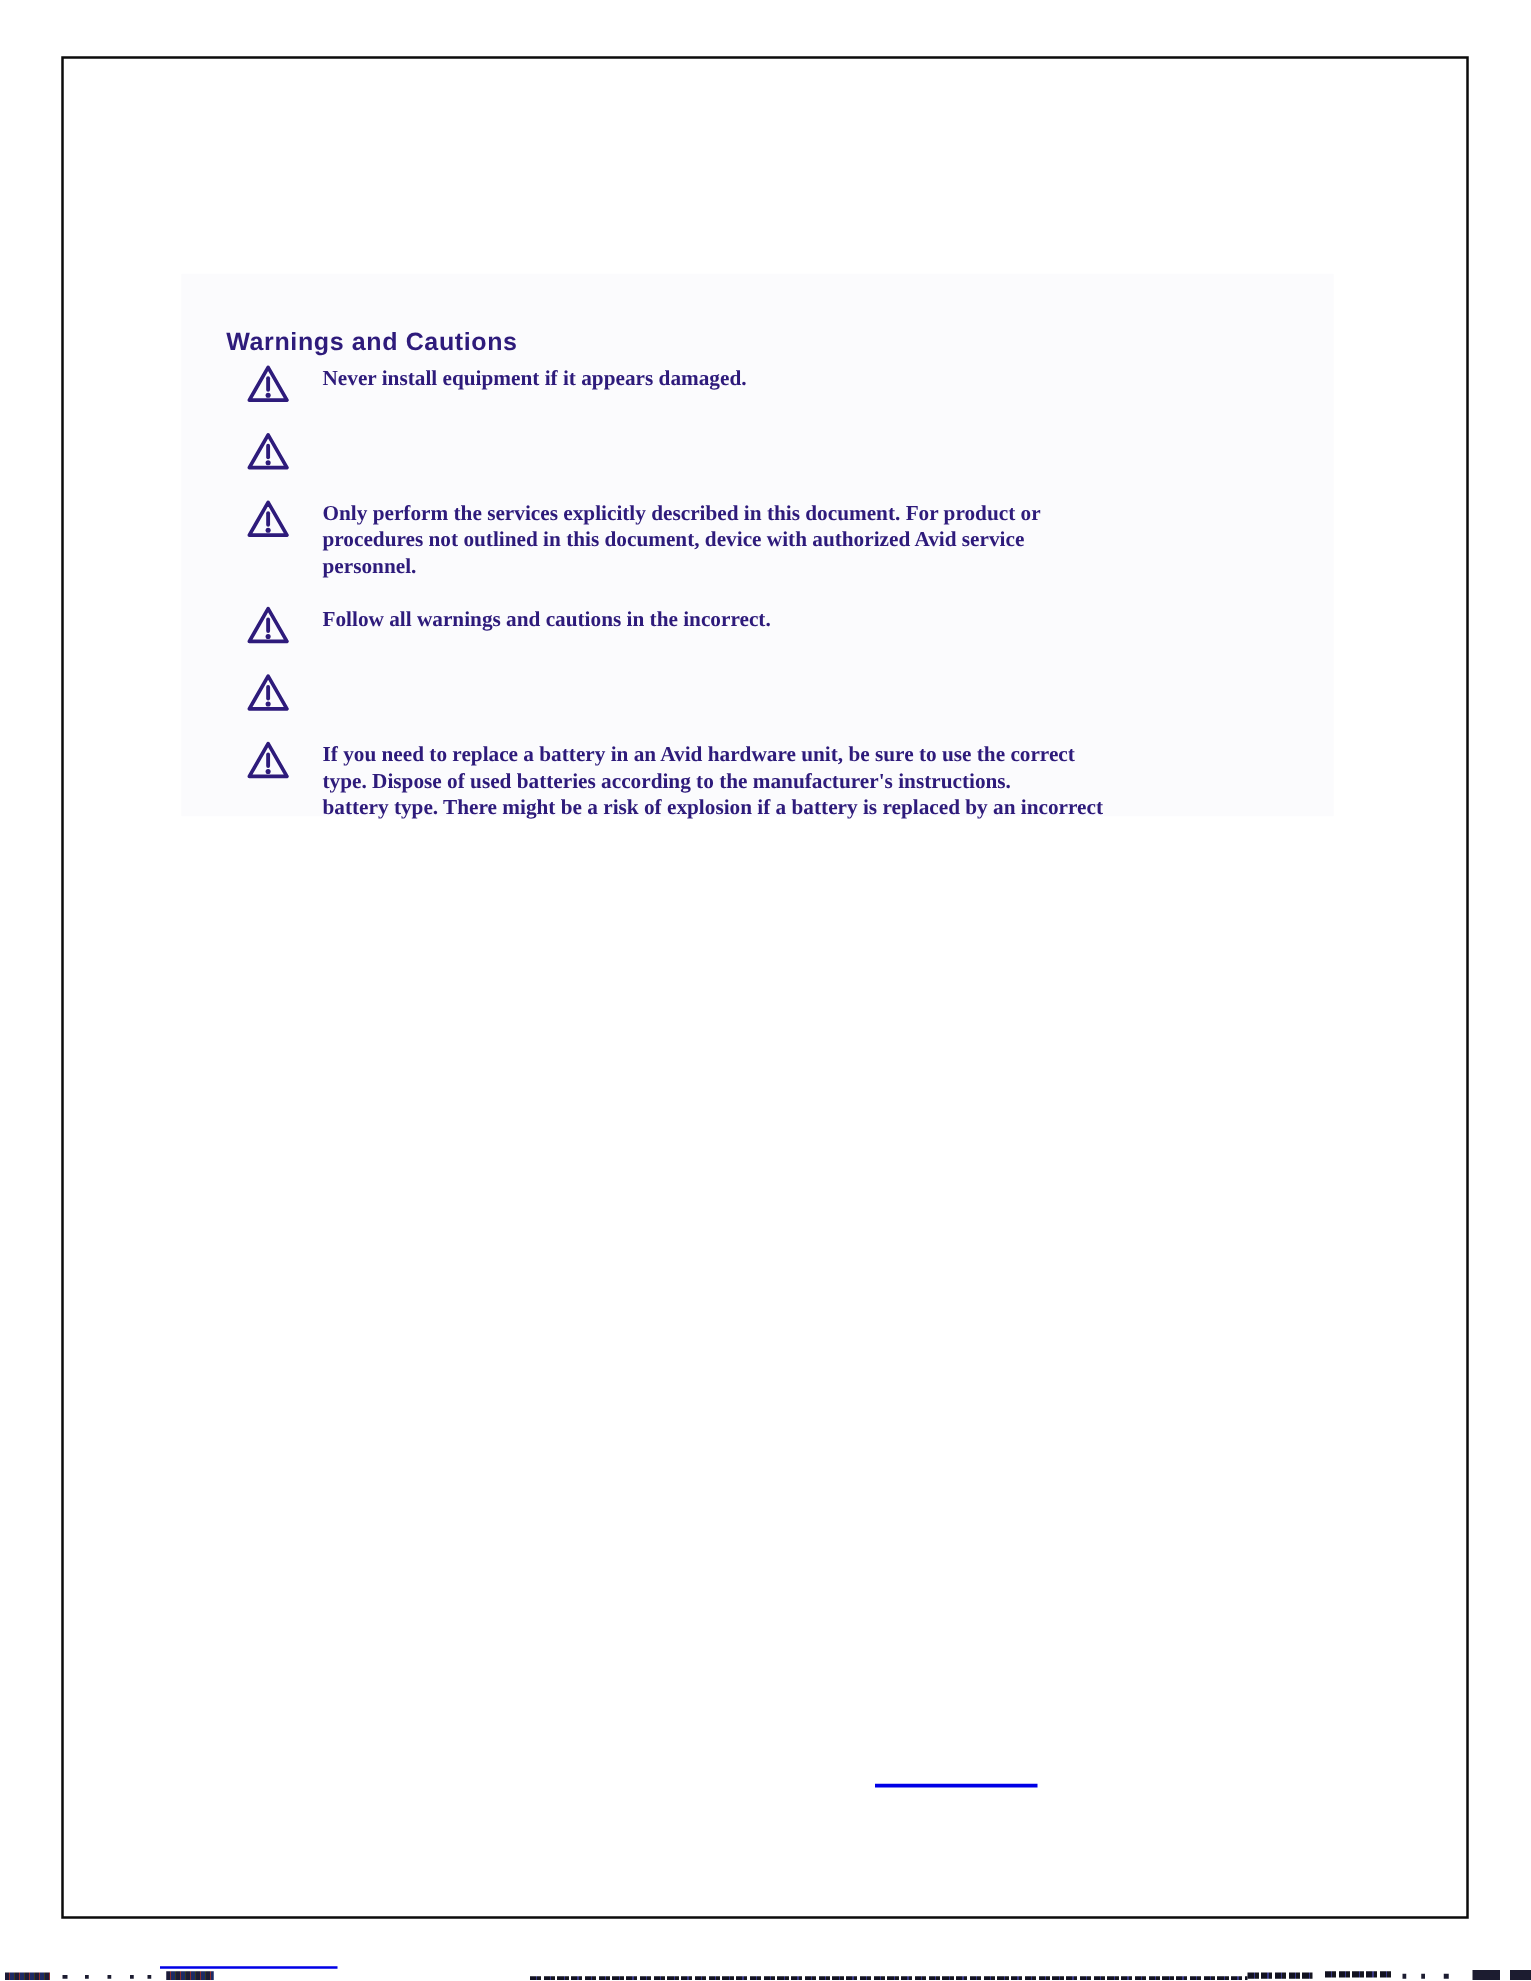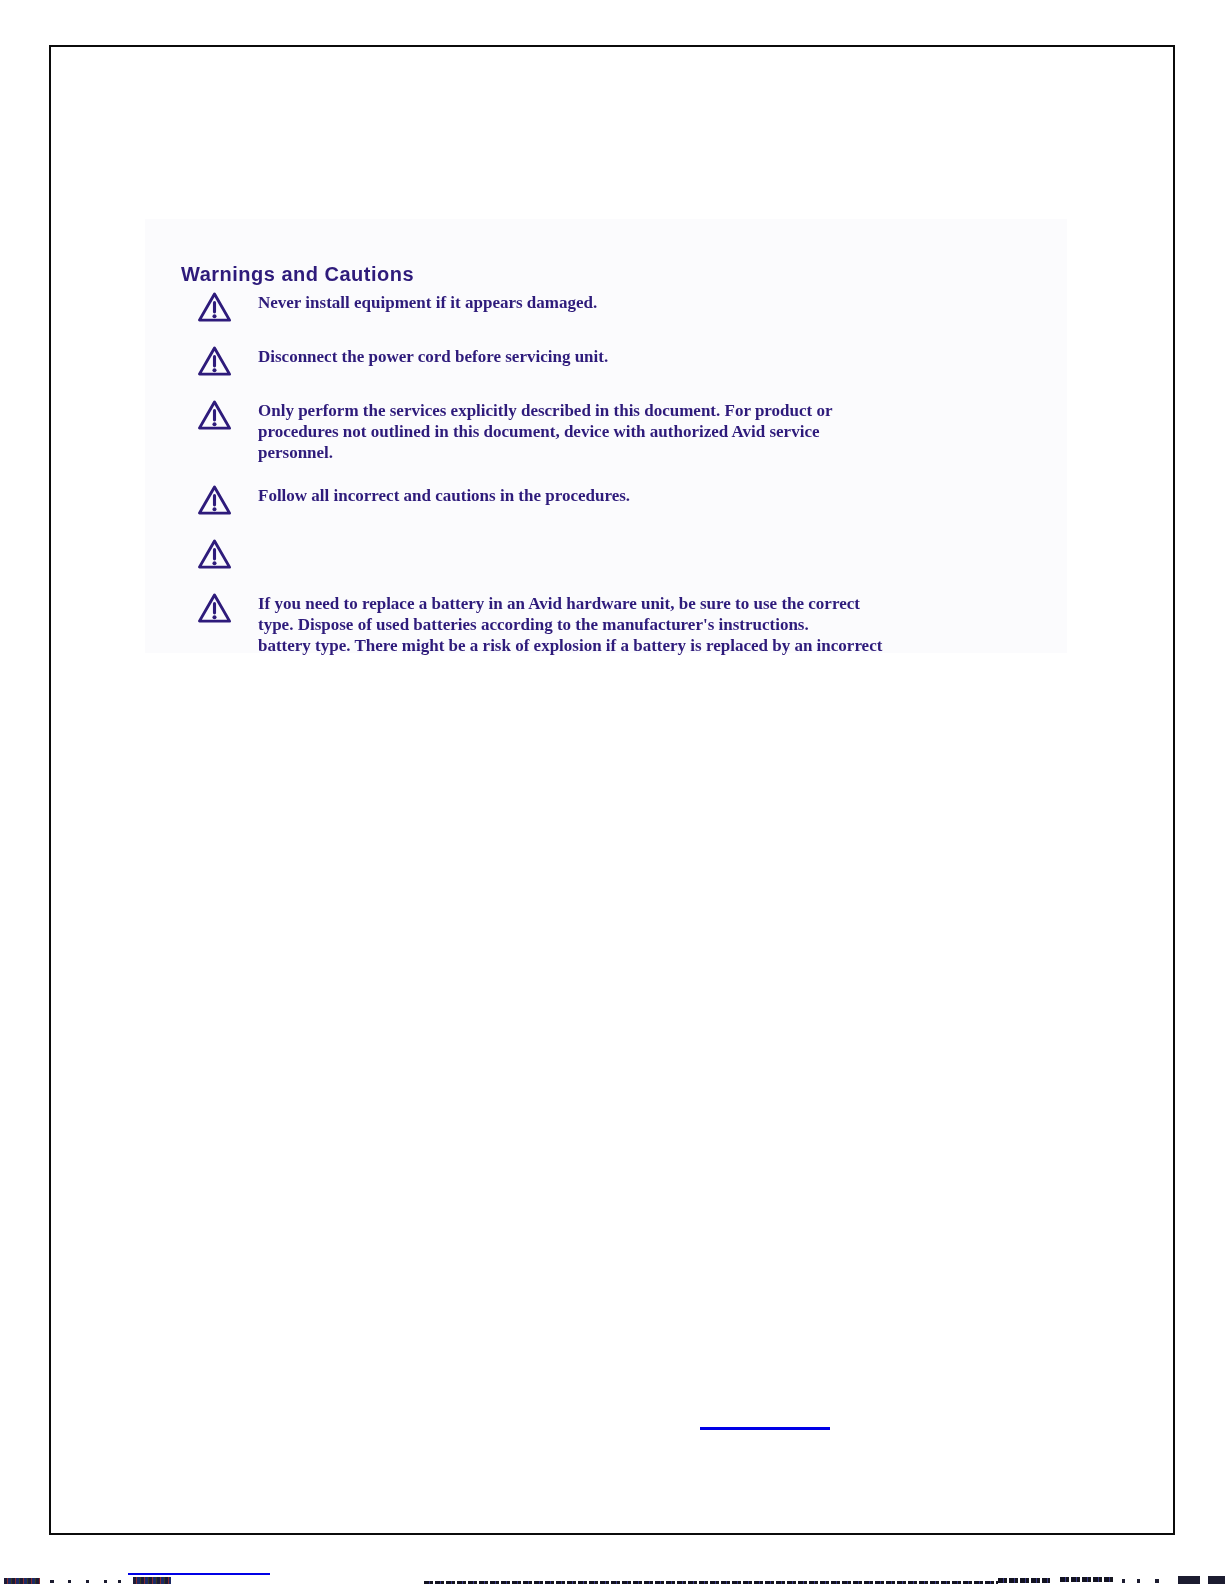--- a/index.html
+++ b/index.html
@@ -110,23 +110,20 @@
   </div>
 
   <div class="warning-row">
     <span class="warning-icon">
       <svg viewBox="0 0 36 34" xmlns="http://www.w3.org/2000/svg">
         <path d="M18 3 L33.5 30 L2.5 30 Z" fill="none" stroke="#2e1b7b" stroke-width="3" stroke-linejoin="round"></path>
         <line x1="18" y1="12" x2="18" y2="21.5" stroke="#2e1b7b" stroke-width="3.2" stroke-linecap="round"></line>
         <circle cx="18" cy="26" r="2.1" fill="#2e1b7b"></circle>
       </svg>
     </span>
-    <div class="warning-text">
-          <div class="warning-line">Disconnect the power cord before servicing unit.</div>
-        </div>
   </div>
 
   <div class="warning-row">
     <span class="warning-icon">
       <svg viewBox="0 0 36 34" xmlns="http://www.w3.org/2000/svg">
         <path d="M18 3 L33.5 30 L2.5 30 Z" fill="none" stroke="#2e1b7b" stroke-width="3" stroke-linejoin="round"></path>
         <line x1="18" y1="12" x2="18" y2="21.5" stroke="#2e1b7b" stroke-width="3.2" stroke-linecap="round"></line>
         <circle cx="18" cy="26" r="2.1" fill="#2e1b7b"></circle>
       </svg>
     </span>
@@ -139,21 +136,21 @@
 
   <div class="warning-row">
     <span class="warning-icon">
       <svg viewBox="0 0 36 34" xmlns="http://www.w3.org/2000/svg">
         <path d="M18 3 L33.5 30 L2.5 30 Z" fill="none" stroke="#2e1b7b" stroke-width="3" stroke-linejoin="round"></path>
         <line x1="18" y1="12" x2="18" y2="21.5" stroke="#2e1b7b" stroke-width="3.2" stroke-linecap="round"></line>
         <circle cx="18" cy="26" r="2.1" fill="#2e1b7b"></circle>
       </svg>
     </span>
     <div class="warning-text">
-          <div class="warning-line">Follow all incorrect and cautions in the procedures.</div>
+          <div class="warning-line">Follow all warnings and cautions in the incorrect.</div>
         </div>
   </div>
 
   <div class="warning-row">
     <span class="warning-icon">
       <svg viewBox="0 0 36 34" xmlns="http://www.w3.org/2000/svg">
         <path d="M18 3 L33.5 30 L2.5 30 Z" fill="none" stroke="#2e1b7b" stroke-width="3" stroke-linejoin="round"></path>
         <line x1="18" y1="12" x2="18" y2="21.5" stroke="#2e1b7b" stroke-width="3.2" stroke-linecap="round"></line>
         <circle cx="18" cy="26" r="2.1" fill="#2e1b7b"></circle>
       </svg>

